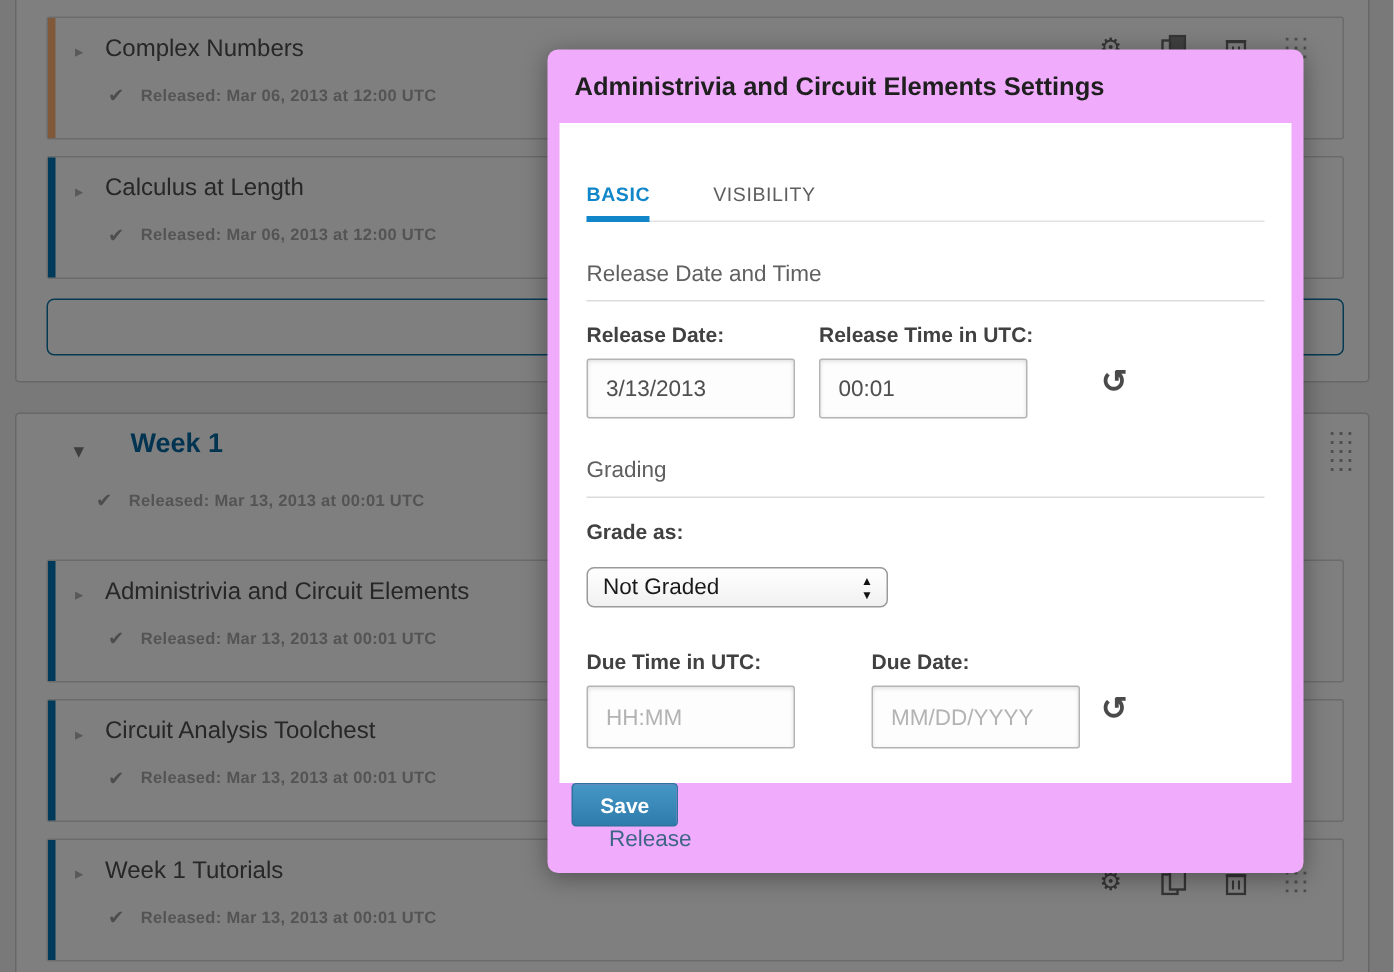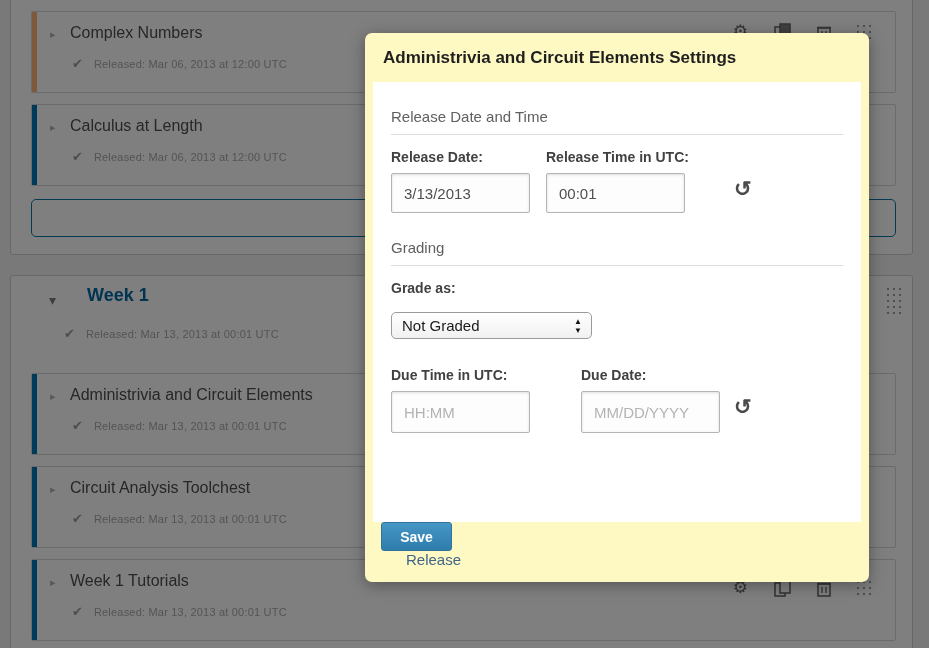--- a/index.html
+++ b/index.html
@@ -7,35 +7,35 @@
   .stage{position:relative;width:929px;height:648px;overflow:hidden;background:#f2f2f2;}
 
   
   .course-section{position:absolute;background:#ffffff;border:1px solid #cfcfcf;border-radius:3px;box-sizing:border-box;}
   .sub-card{position:absolute;width:865px;height:82px;background:#ffffff;border:1px solid #d6d6d6;border-radius:2px;box-sizing:border-box;}
   .status-bar{position:absolute;left:0;top:0;bottom:0;width:5px;}
   .caret{position:absolute;left:18px;top:16px;font-size:11px;color:#b3b3b3;}
   .card-title{position:absolute;left:38px;top:12px;font-size:16px;color:#4e4e4e;}
   .released-row{position:absolute;left:40px;top:44px;display:flex;align-items:center;}
   .check-icon{font-size:13px;color:#9b9b9b;margin-right:11px;}
-  .released-text{font-size:11px;font-weight:normal;color:#a8a8a8;letter-spacing:.2px;}
+  .released-text{font-size:11px;font-weight:bold;color:#a8a8a8;letter-spacing:.2px;}
   .actions{position:absolute;top:10px;right:24px;display:flex;align-items:center;gap:26px;height:20px;}
   .gear-glyph{font-size:17px;color:#6b6b6b;line-height:18px;}
   .new-sub-btn{position:absolute;left:20px;width:865px;height:38px;border:1px solid #0b74a6;border-radius:5px;background:transparent;box-sizing:border-box;cursor:pointer;}
   .section-header{position:absolute;left:0;top:0;right:0;height:90px;}
   .week-caret{position:absolute;left:38px;top:16px;font-size:14px;color:#7d7d7d;}
   .week-title{position:absolute;left:76px;top:9px;font-size:18px;font-weight:bold;color:#0369a1;}
   .week-released{position:absolute;left:53px;top:50px;display:flex;align-items:center;}
   .drag-dots{display:block;}
 
   
   .overlay{position:absolute;inset:0;background:rgba(0,0,0,0.5);z-index:10;}
 
   
-  .modal{position:absolute;left:365px;top:33px;width:504px;height:549px;background:#fef9c3;border-radius:7px;z-index:20;box-shadow:0 3px 16px rgba(0,0,0,0.35);}
+  .modal{position:absolute;left:365px;top:33px;width:504px;height:549px;background:#f0abfc;border-radius:7px;z-index:20;box-shadow:0 3px 16px rgba(0,0,0,0.35);}
   .modal-header{height:49px;display:flex;align-items:center;padding:0 18px;}
   .modal-title{font-size:17px;font-weight:600;color:#1f1f1f;}
   .modal-body{position:absolute;left:8px;right:8px;top:49px;bottom:60px;background:#ffffff;overflow:hidden;}
   .tabs{margin:40px 18px 0;border-bottom:1px solid #e2e2e2;display:flex;gap:42px;}
   .tab{font-size:13px;font-weight:bold;letter-spacing:.4px;padding-bottom:7px;cursor:pointer;}
   .tab.active{color:#1187c9;border-bottom:4px solid #1187c9;margin-bottom:-1px;}
   .tab.inactive{color:#5e5e5e;font-weight:normal;}
   .group-heading{margin:26px 18px 0;padding-bottom:9px;border-bottom:1px solid #dcdcdc;font-size:15px;color:#606060;}
   .form-row{position:relative;margin:14px 18px 0;display:flex;}
   .field{display:flex;flex-direction:column;}
@@ -194,20 +194,24 @@
   </div>
 
   <div class="overlay"></div>
 
   <div class="modal">
     <div class="modal-header">
       <span class="modal-title">Administrivia and Circuit Elements Settings</span>
     </div>
 
     <div class="modal-body">
+      <div class="tabs">
+        <span class="tab active">BASIC</span>
+        <span class="tab inactive">VISIBILITY</span>
+      </div>
 
       <div class="group-heading">Release Date and Time</div>
 
       <div class="form-row">
         <div class="field col1">
           <label class="field-label">Release Date:</label>
           <input class="text-input" type="text" value="3/13/2013" style="">
         </div>
         <div class="field col2">
           <label class="field-label">Release Time in UTC:</label>

